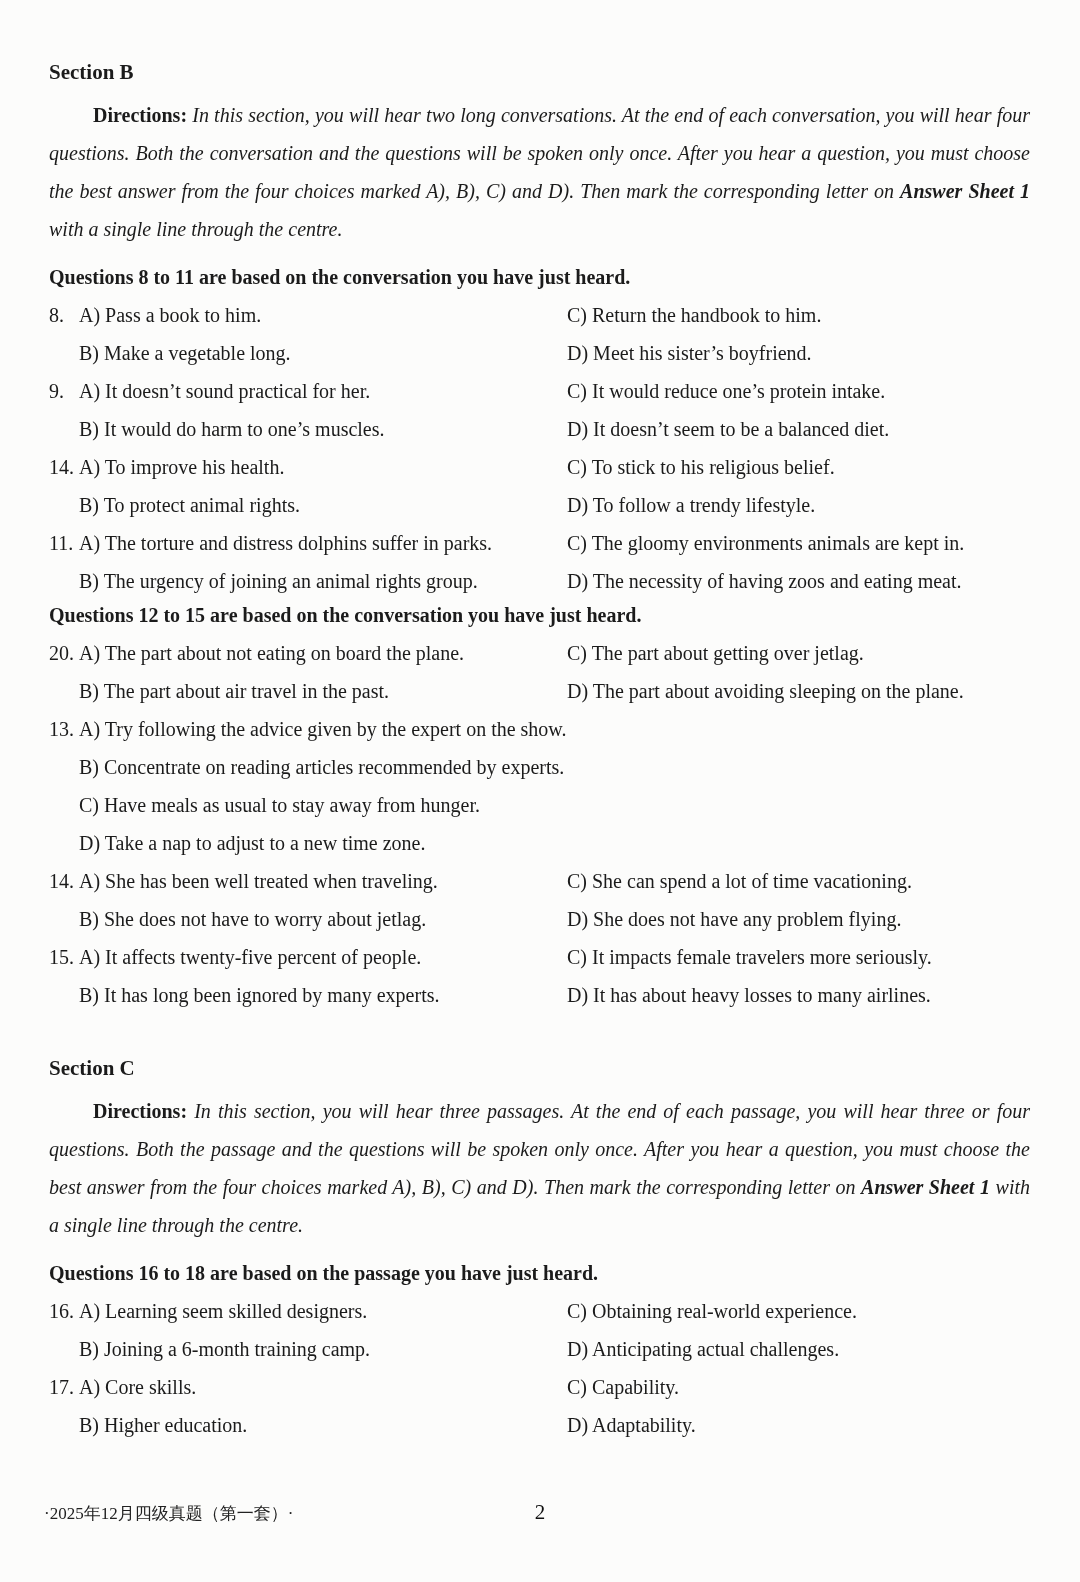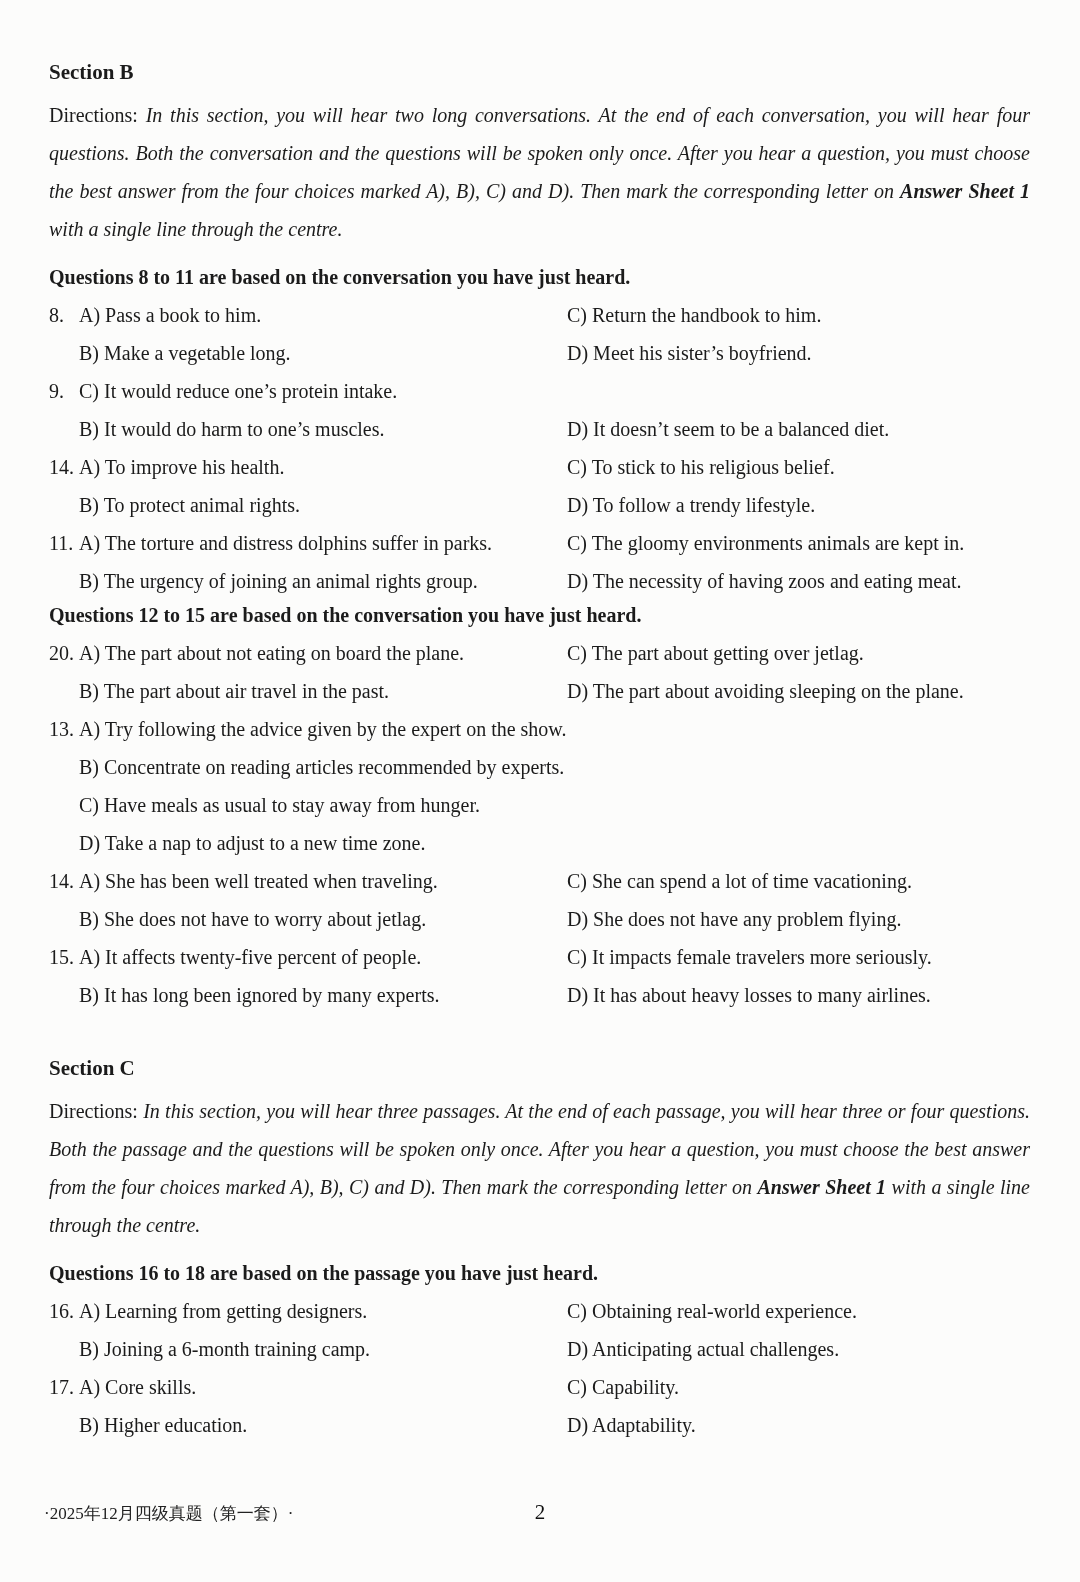--- a/index.html
+++ b/index.html
@@ -20,21 +20,21 @@
     margin:0 0 12px 0;
   }
   .section-c-gap { margin-top:42px; }
   .directions {
     margin:0 0 14px 0;
     font-style:italic;
     font-size:20px;
     line-height:38px;
     text-align:justify;
   }
-  .dlabel { font-weight:normal; font-style:normal; }
+  .dlabel { font-weight:bold; font-style:normal;margin-left:44px; }
   .demph { font-weight:bold; }
   .group-header {
     font-weight:bold;
     font-size:20px;
     line-height:30px;
     margin:0 0 4px 0;
   }
   .group-header.first { margin-top:10px; }
   .question { margin:0; }
   .qrow2 {
@@ -86,20 +86,21 @@
     <div class="qrow2">
       <span class="qnum"></span>
       <span class="opt">B) Make a vegetable long.</span>
       <span class="opt">D) Meet his sister’s boyfriend.</span>
     </div>
   </div>
 
   <div class="question">
     <div class="qrow2">
       <span class="qnum">9.</span>
+      <span class="opt">A) It doesn’t sound practical for her.</span>
       <span class="opt">C) It would reduce one’s protein intake.</span>
     </div>
     <div class="qrow2">
       <span class="qnum"></span>
       <span class="opt">B) It would do harm to one’s muscles.</span>
       <span class="opt">D) It doesn’t seem to be a balanced diet.</span>
     </div>
   </div>
 
   <div class="question">
@@ -190,21 +191,21 @@
 
   <div class="section-title section-c-gap">Section C</div>
 
   <p class="directions"><span class="dlabel">Directions:</span><span> In this section, you will hear three passages. At the end of each passage, you will hear three or four questions. Both the passage and the questions will be spoken only once. After you hear a question, you must choose the best answer from the four choices marked A), B), C) and D). Then mark the corresponding letter on </span><span class="demph">Answer Sheet 1</span><span> with a single line through the centre.</span></p>
 
   <div class="group-header">Questions 16 to 18 are based on the passage you have just heard.</div>
 
   <div class="question">
     <div class="qrow2">
       <span class="qnum">16.</span>
-      <span class="opt">A) Learning from getting designers.</span>
+      <span class="opt">A) Learning seem skilled designers.</span>
       <span class="opt">C) Obtaining real-world experience.</span>
     </div>
     <div class="qrow2">
       <span class="qnum"></span>
       <span class="opt">B) Joining a 6-month training camp.</span>
       <span class="opt">D) Anticipating actual challenges.</span>
     </div>
   </div>
 
   <div class="question">

